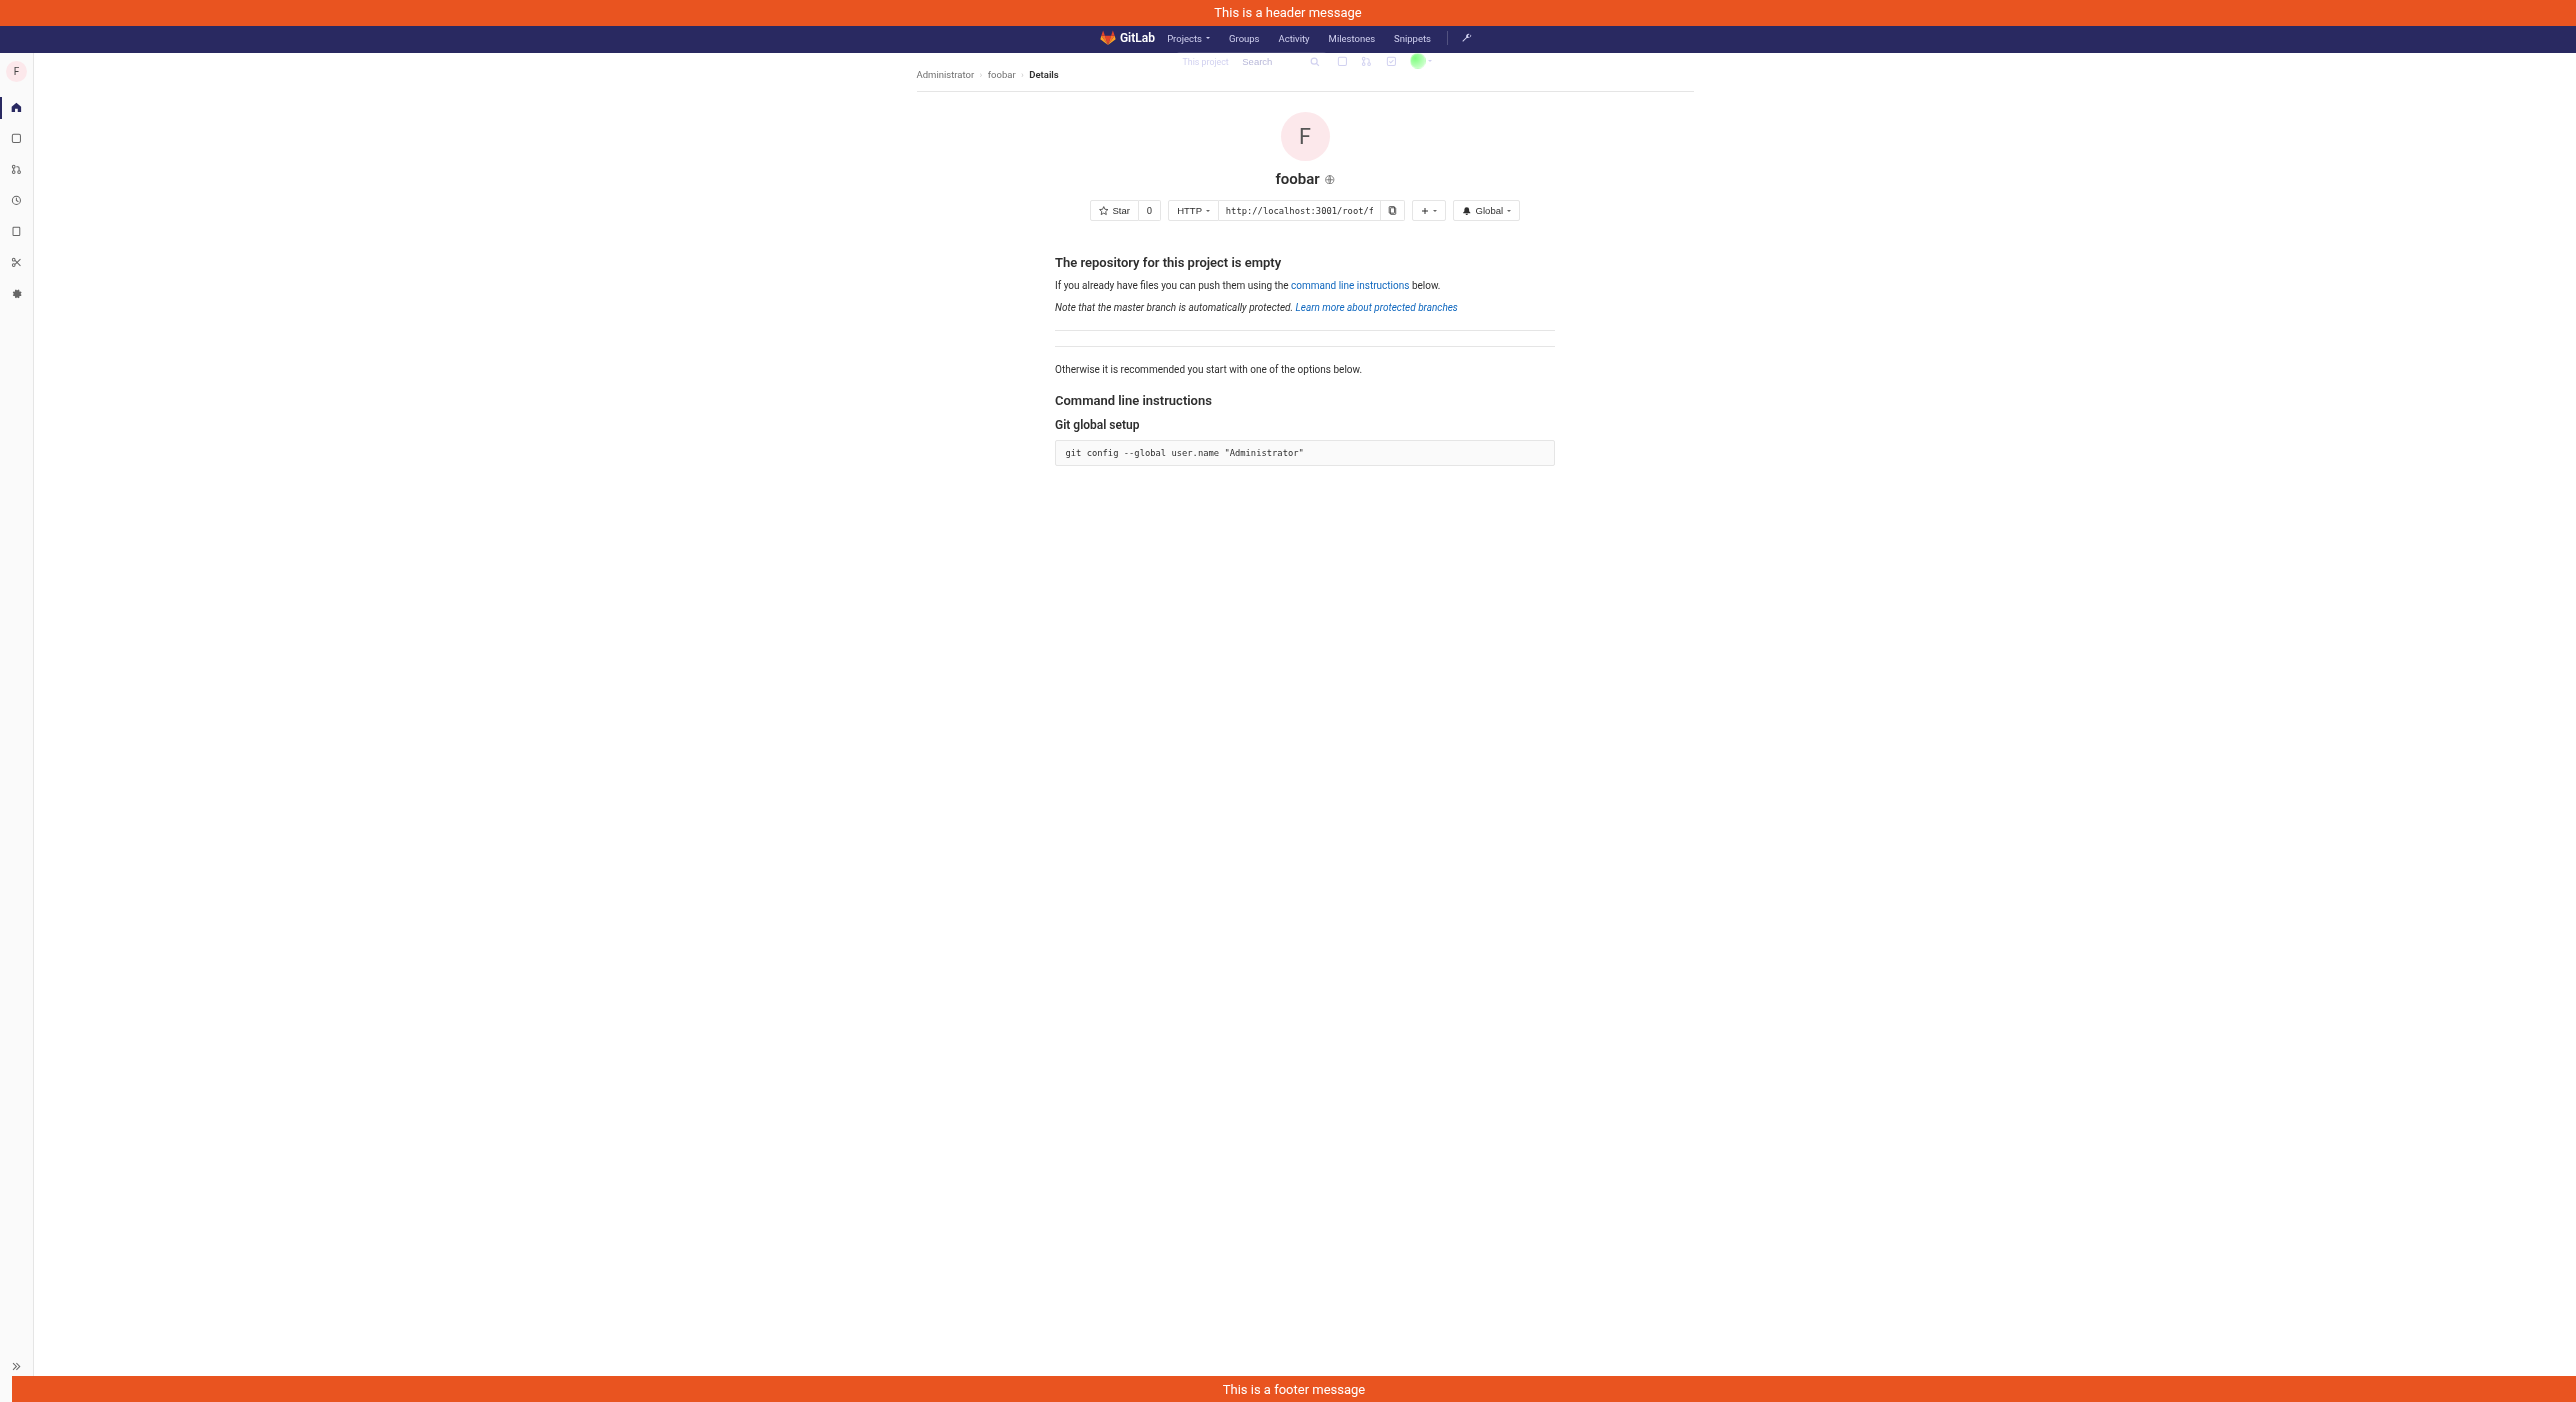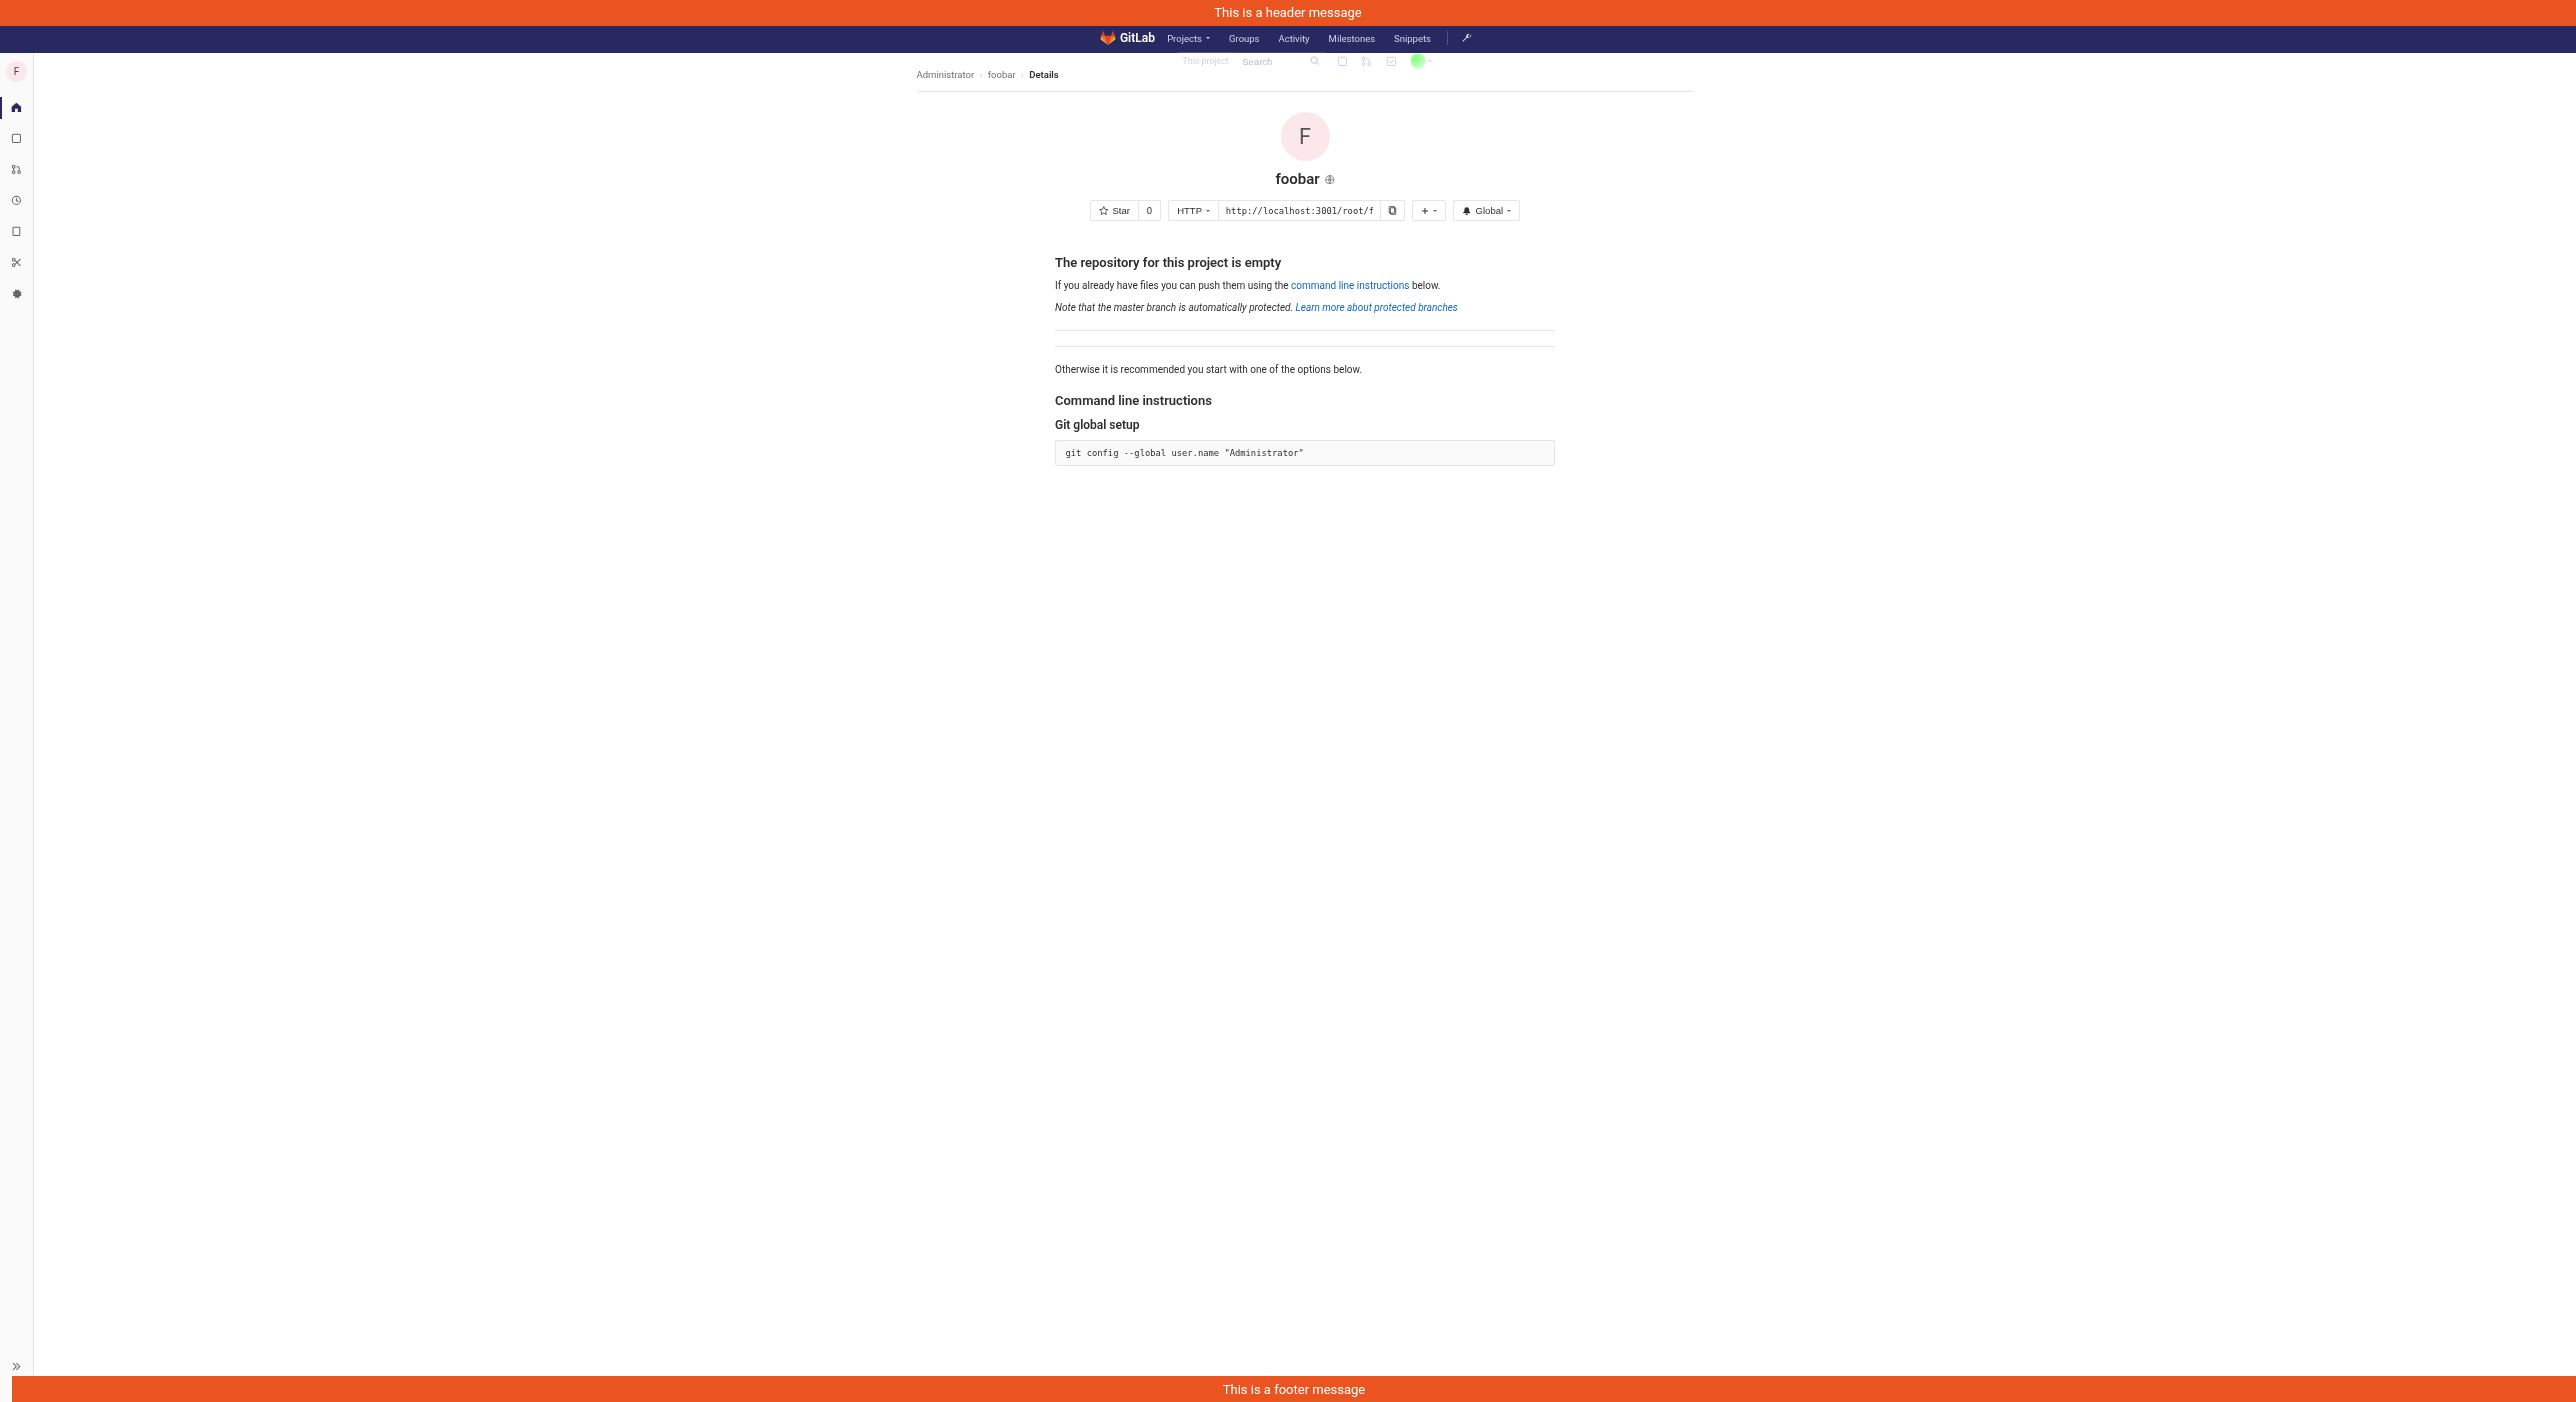--- a/index.html
+++ b/index.html
@@ -11,21 +11,21 @@
 .topnav-left { display: flex; align-items: center; gap: 5.4px; }
 .topnav-right { display: flex; align-items: center; gap: 8px; }
 .logo { display: flex; align-items: center; gap: 4px; font-weight: 600; font-size: 12px; }
 .logo-icon { width: 16px; height: 16px; }
 .nav-link { color: #d1d1f0; padding: 6.8px 6.8px; font-size: 9.5px; cursor: pointer; display: flex; align-items: center; gap: 2.7px; }
 .nav-link.with-chev::after { content: ""; display: inline-block; border-top: 2.7px solid currentColor; border-left: 2.7px solid transparent; border-right: 2.7px solid transparent; margin-left: 1.4px; }
 .nav-sep { width: 0.7px; height: 13.5px; background: rgba(255,255,255,.2); margin: 0 4px; }
 .wrench-icon { color: #d1d1f0; cursor: pointer; padding: 4px; }
 
 .plus-dd { background: rgba(255,255,255,.08); border-radius: 2px; padding: 2.7px 5.4px; display: flex; align-items: center; gap: 2.7px; cursor: pointer; }
-.search-wrap { display: flex; align-items: center; background: rgba(255,255,255,.12); border-radius: 4px; overflow: hidden; }
+.search-wrap { display: flex; align-items: flex-end; background: rgba(255,255,255,.12); border-radius: 4px; overflow: hidden; }
 .search-scope { background: rgba(255,255,255,.08); padding: 4px 6.8px; font-size: 8.8px; color: #d1d1f0; }
 .search-input { background: transparent; border: none; padding: 4px 6.8px; color: #fff; width: 68px; font-size: 9.5px; outline: none; }
 .search-input::placeholder { color: #b8b8d9; }
 .search-btn { padding: 4px 6.8px; color: #d1d1f0; cursor: pointer; }
 .topicon { color: #d1d1f0; cursor: pointer; padding: 2.7px; display: flex; }
 .avatar-sm { width: 16px; height: 16px; border-radius: 50%; background: radial-gradient(circle at 30% 30%, #7fff7f, #e0ffe0); border: 0.7px solid rgba(255,255,255,.3); }
 .chev-down { display: inline-block; border-top: 2.7px solid currentColor; border-left: 2.7px solid transparent; border-right: 2.7px solid transparent; }
 
 .layout { display: flex; min-height: calc(100vh - 51px); }
 .sidebar { width: 34px; background: #fafafa; border-right: 0.7px solid #e5e5e5; display: flex; flex-direction: column; align-items: center; padding-top: 8px; gap: 4px; position: relative; }

